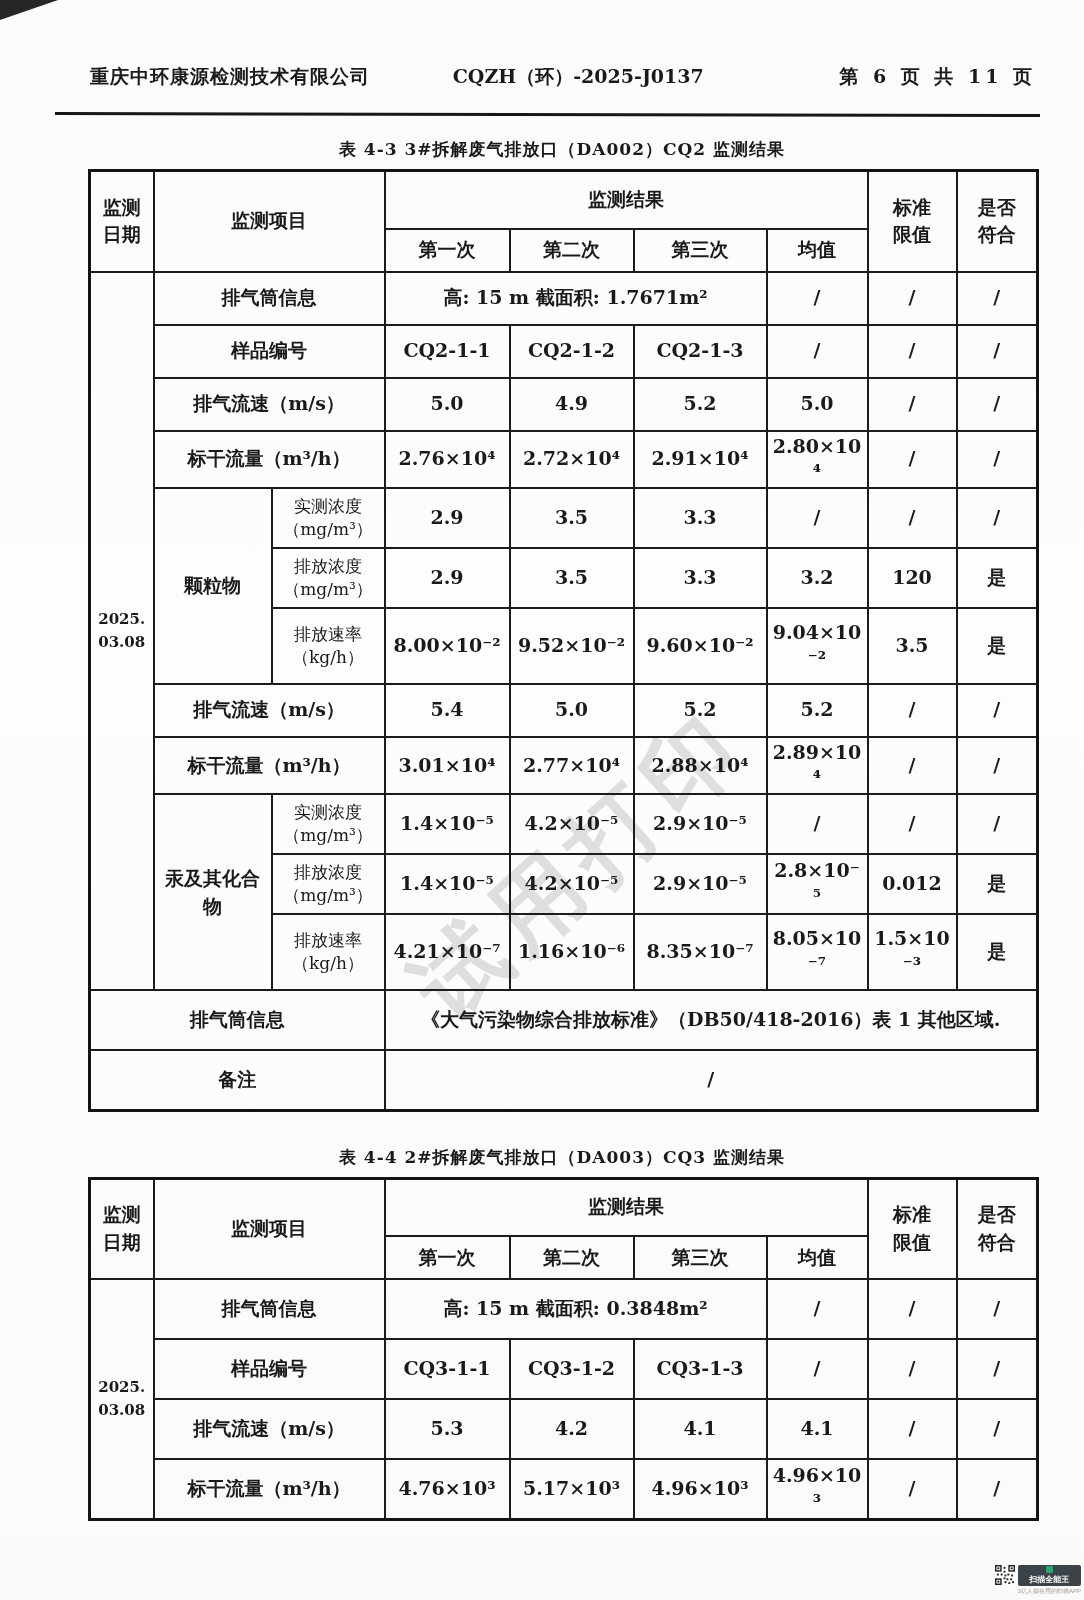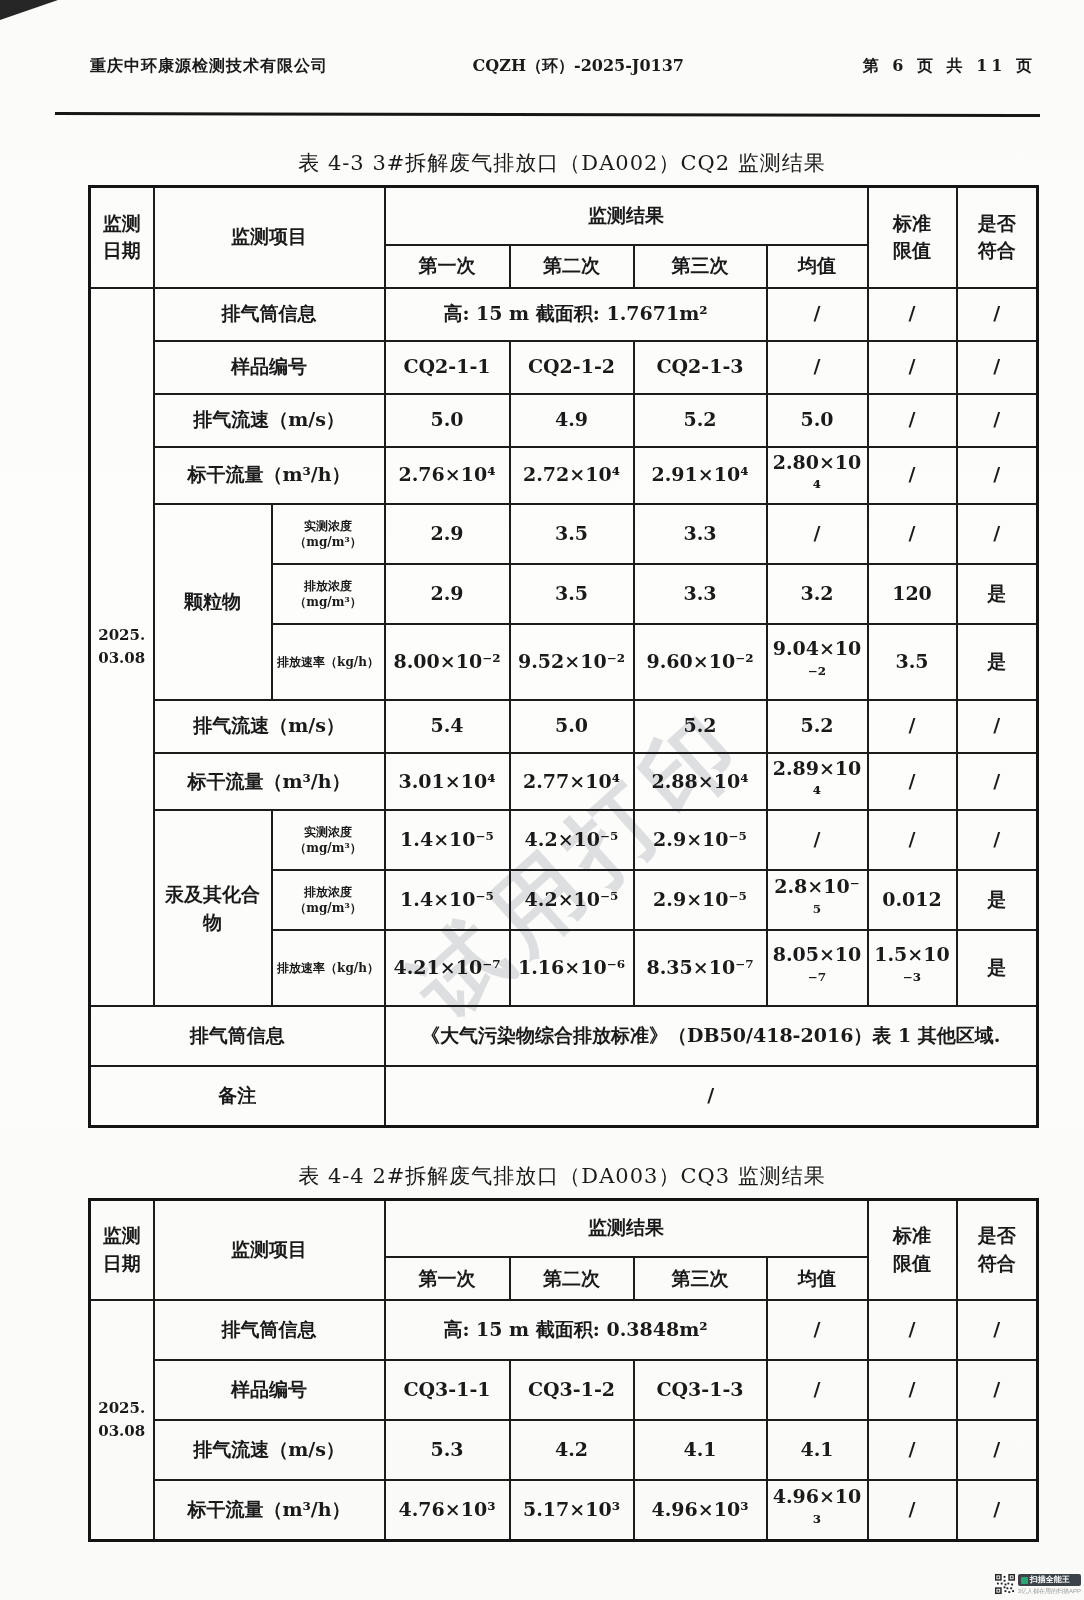--- a/index.html
+++ b/index.html
@@ -16,25 +16,25 @@
   
   .corner-artifact {
     position: absolute; top: 0; left: 0;
     width: 0; height: 0;
     border-top: 20px solid #262626;
     border-right: 58px solid transparent;
   }
   
   .doc-header {
     position: absolute;
-    top: 56px; left: 90px; right: 48px;
+    top: 64px; left: 90px; right: 48px;
     display: grid;
     grid-template-columns: 1.1fr 1fr 1fr;
     align-items: baseline;
-    font-size: 16px;
+    font-size: 19px;
     font-weight: 700;
   }
   .doc-header .company { text-align: left; letter-spacing: 1px; }
   .doc-header .doc-no  { text-align: center; font-family: "DejaVu Serif", "Liberation Serif", serif; }
   .doc-header .page-no { text-align: right; letter-spacing: 4px; }
   .header-rule {
     position: absolute;
     top: 113px; left: 55px; width: 985px; height: 3px;
     background: #171717;
     transform: rotate(0.12deg);
@@ -54,24 +54,24 @@
     z-index: 0;
     pointer-events: none;
   }
   .content {
     position: absolute;
     top: 132px; left: 88px; width: 948px;
     z-index: 1;
   }
   .tbl-title {
     text-align: center;
-    font-size: 21px;
-    font-weight: 400;
+    font-size: 17px;
+    font-weight: 700;
     letter-spacing: 1px;
-    margin: 17px 0 8px 0;
+    margin: 6px 0 8px 0;
   }
   .tbl-title.second { margin-top: 34px; }
   table.monitor {
     width: 100%;
     border-collapse: collapse;
     table-layout: fixed;
     border: 3px solid #141414;
     background: transparent;
   }
   table.monitor td {
@@ -80,21 +80,21 @@
     vertical-align: middle;
     padding: 2px 3px;
     font-size: 19px;
     font-weight: 600;
     line-height: 1.35;
     background: transparent;
     word-break: break-word;
   }
   table.monitor td.th { font-weight: 800; }
   table.monitor td.lbl { font-weight: 700; }
-  table.monitor td.sub { font-size: 12px; font-weight: 700; }
+  table.monitor td.sub { font-size: 17px; font-weight: 400; }
   table.monitor td.ref-val { text-align: center; font-weight: 700; font-size: 19px; }
   .w2 { display: inline-block; width: 2.3em; line-height: 1.45; }
   .w5 { display: inline-block; width: 5.2em; line-height: 1.5; }
   .date-cell div { font-weight: 700; font-size: 15px; line-height: 1.5; }
   tr.hr1 { height: 58px; }
   tr.hr2 { height: 43px; }
   tr.r   { height: 53px; }
   tr.r2  { height: 60px; }
   tr.r3  { height: 76px; }
   
@@ -112,20 +112,21 @@
   .scanner-badge {
     display: flex; align-items: center; gap: 2px;
     background: #3c4348;
     color: #ffffff;
     font-size: 8px;
     font-weight: 700;
     padding: 1px 3px;
     border-radius: 2px;
     line-height: 1.2;
     white-space: nowrap;
+    flex-direction: column;
   }
   .scanner-badge .logo-dot {
     width: 7px; height: 7px; background: #2aa574; border-radius: 1px;
     display: inline-block;
   }
   .scanner-tagline { font-size: 6px; color: #9a9a9a; white-space: nowrap; }
 </style>
 </head>
 <body>
 

